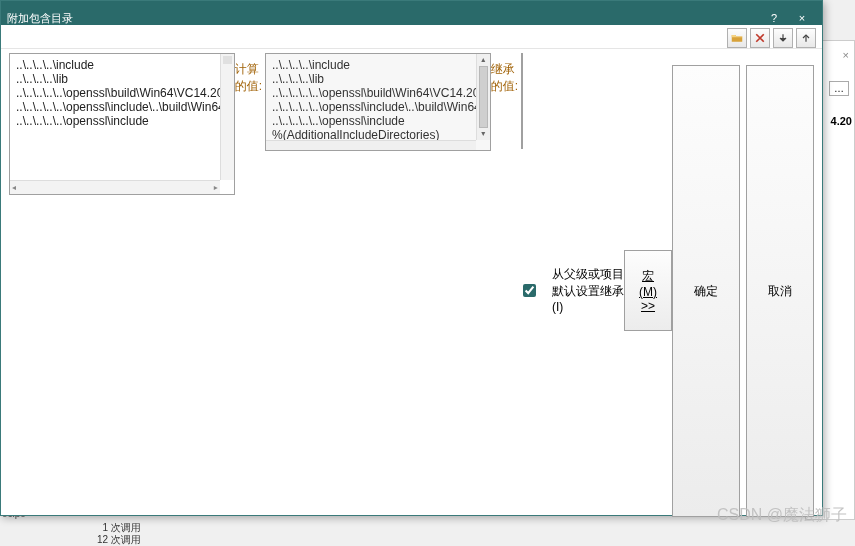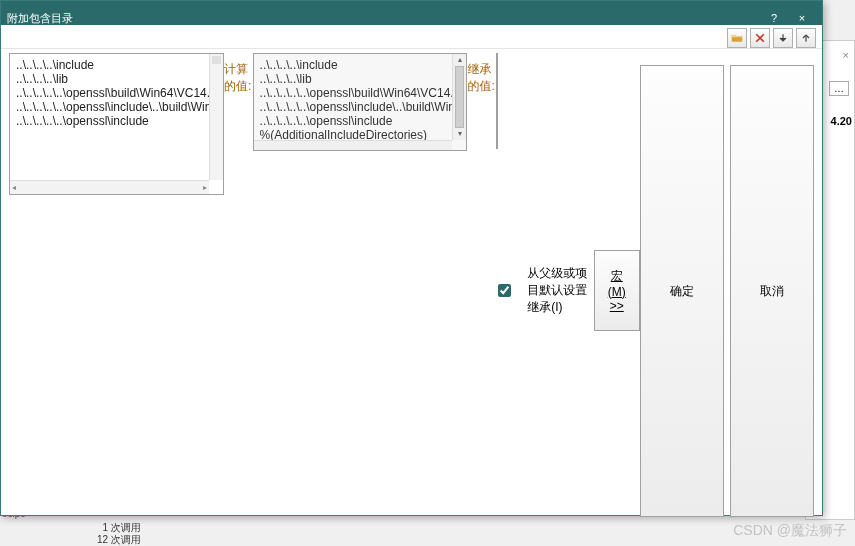--- a/index.html
+++ b/index.html
@@ -159,29 +159,29 @@
     }
     .macro-btn u { text-decoration: underline; }
     .btn-row {
       display:flex; justify-content:flex-end; gap:6px;
       margin-top: 12px;
     }
     .dlg-btn {
       border:1px solid #a0a0a0;
       background: linear-gradient(#fdfdfd,#ececec);
       padding: 4px 0;
-      width: 84px;
+      width: 68px;
       text-align:center;
       font-size: 12px;
       cursor:pointer;
     }
     .watermark {
-      position:absolute; right:8px; bottom:6px;
+      position:absolute; right:8px; bottom:20px;
       color: rgba(190,190,190,0.9);
-      font-size: 14px;
+      font-size: 16px;
       pointer-events:none;
       margin-top:40px;
     }
     .bg-left {
       position:absolute; left:0; bottom:0; width:80px; height:40px;
       font-size:10px; color:#555;
     }
     .bg-left .rec { margin-top:2px; margin-left:2px;}
     .bg-mid {
       position:absolute; left:90px; bottom:0;

